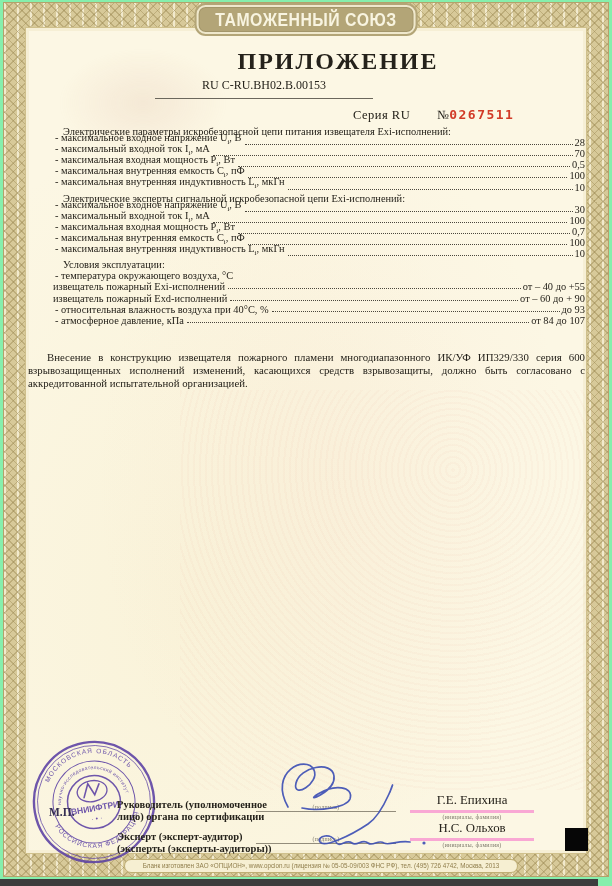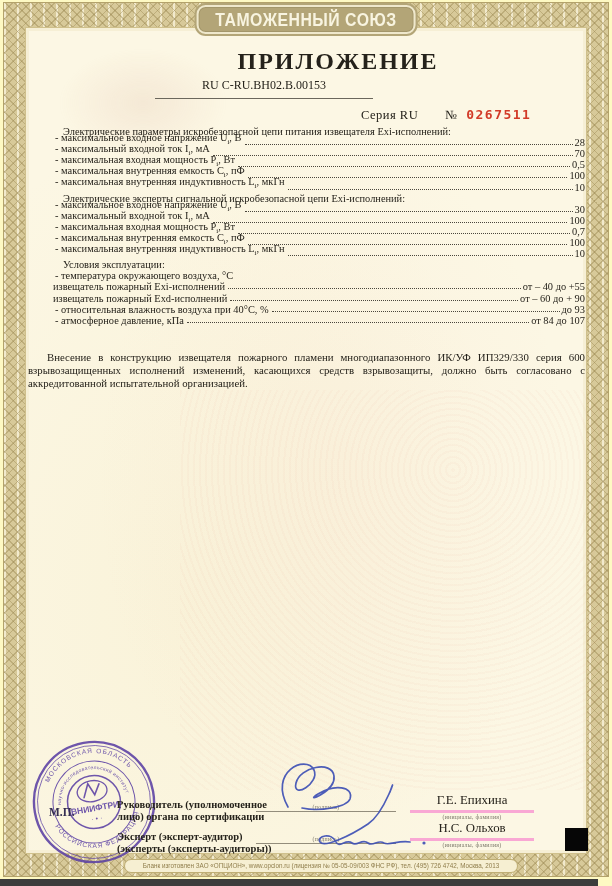--- a/index.html
+++ b/index.html
@@ -1,21 +1,21 @@
 <!DOCTYPE html>
 <html lang="ru" style="--serial_red: #d23b28; --stamp_purple: #5b40a4; --sig_blue: #3f51b5; --page_cream: #fcf7e4; --border_tan: #d9cc9e;"><head>
 <meta charset="utf-8">
 <style>
   :root{
     --page_cream:#fcf7e4; --border_tan:#d9cc9e; --border_line:#b3a26b;
     --ink:#25221b; --serial_red:#d23b28; --stamp_purple:#5b40a4;
     --sig_blue:#3f51b5; --fineprint:#8f7d4b;
   }
   html,body{margin:0;padding:0;background:#ffffff;}
-  .page{position:relative;width:612px;height:886px;background:#fef9c3;overflow:hidden;
+  .page{position:relative;width:612px;height:886px;background:#86efac;overflow:hidden;
         font-family:"Liberation Serif",serif;color:var(--ink);}
   
   .frame{position:absolute;left:3px;top:2px;right:3px;bottom:9px;
     background:
       repeating-linear-gradient(45deg, rgba(150,131,76,.40) 0 1.2px, rgba(150,131,76,0) 1.2px 6px),
       repeating-linear-gradient(-45deg, rgba(150,131,76,.40) 0 1.2px, rgba(150,131,76,0) 1.2px 6px),
       repeating-linear-gradient(90deg, rgba(246,239,213,.85) 0 2px, rgba(214,199,149,.55) 2px 13px),
       var(--border_tan);
     border:1px solid var(--border_line);}
   .inner{position:absolute;left:25px;top:27px;right:25px;bottom:32px;
@@ -37,23 +37,23 @@
   .banner span{font-family:"Liberation Sans",sans-serif;font-weight:bold;font-size:16.5px;
     letter-spacing:.5px;color:#f8f4e0;transform:scale(.96,1.15);white-space:nowrap;}
   
   .title{position:absolute;top:48px;left:0;width:100%;text-align:center;
     font-size:24px;font-weight:bold;letter-spacing:2px;margin-left:32px;}
   .cert-row{position:absolute;left:150px;top:78px;display:flex;align-items:flex-end;}
   .cert-label{font-weight:bold;font-size:12.5px;padding-bottom:2px;white-space:nowrap;}
   .cert-numbox{width:218px;margin-left:5px;border-bottom:1px solid #6b675c;
     text-align:center;font-size:12px;padding-bottom:5px;white-space:nowrap;}
   .series-row{position:absolute;left:353px;top:107px;display:flex;align-items:baseline;font-size:12.5px;}
-  .series-label{letter-spacing:.5px;margin-left:8px;}
+  .series-label{letter-spacing:.5px;}
   .no-sign{margin-left:27px;}
-  .serial{margin-left:9px;font-family:"DejaVu Sans Mono",monospace;font-weight:bold;
+  .serial{font-family:"DejaVu Sans Mono",monospace;font-weight:bold;
     font-size:13px;letter-spacing:1.5px;color:var(--serial_red);}
   
   .params{position:absolute;left:29px;top:126px;right:27px;font-size:10.4px;}
   .sec-title{line-height:11.1px;white-space:nowrap;margin-left:34px;}
   .row{display:flex;align-items:flex-end;height:11.1px;}
   .row .lbl{white-space:nowrap;line-height:11px;}
   .row.ind1{padding-left:26px;}
   .row.ind2{padding-left:24px;}
   .row sub{font-size:7px;}
   .dots{flex:1;min-width:8px;border-bottom:1.4px dotted #4a463c;margin:0 2px 3px 3px;}

